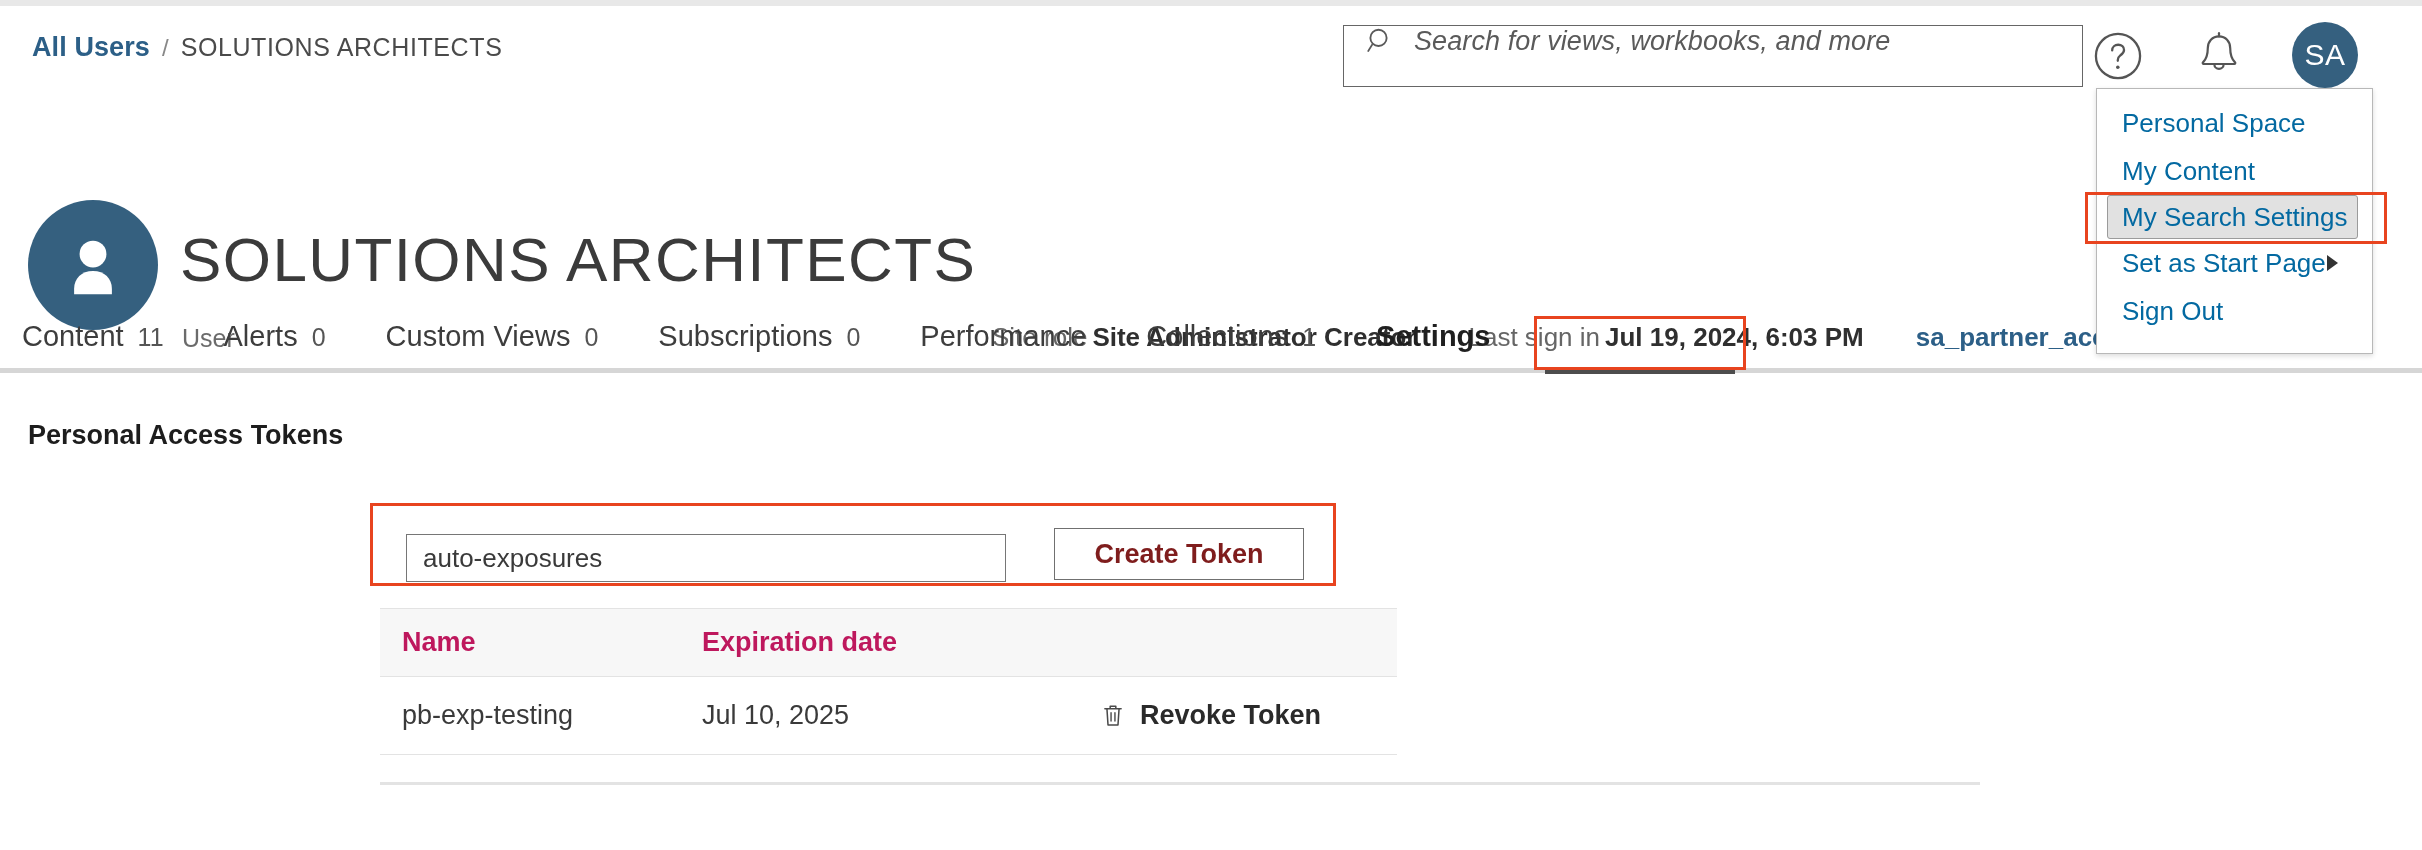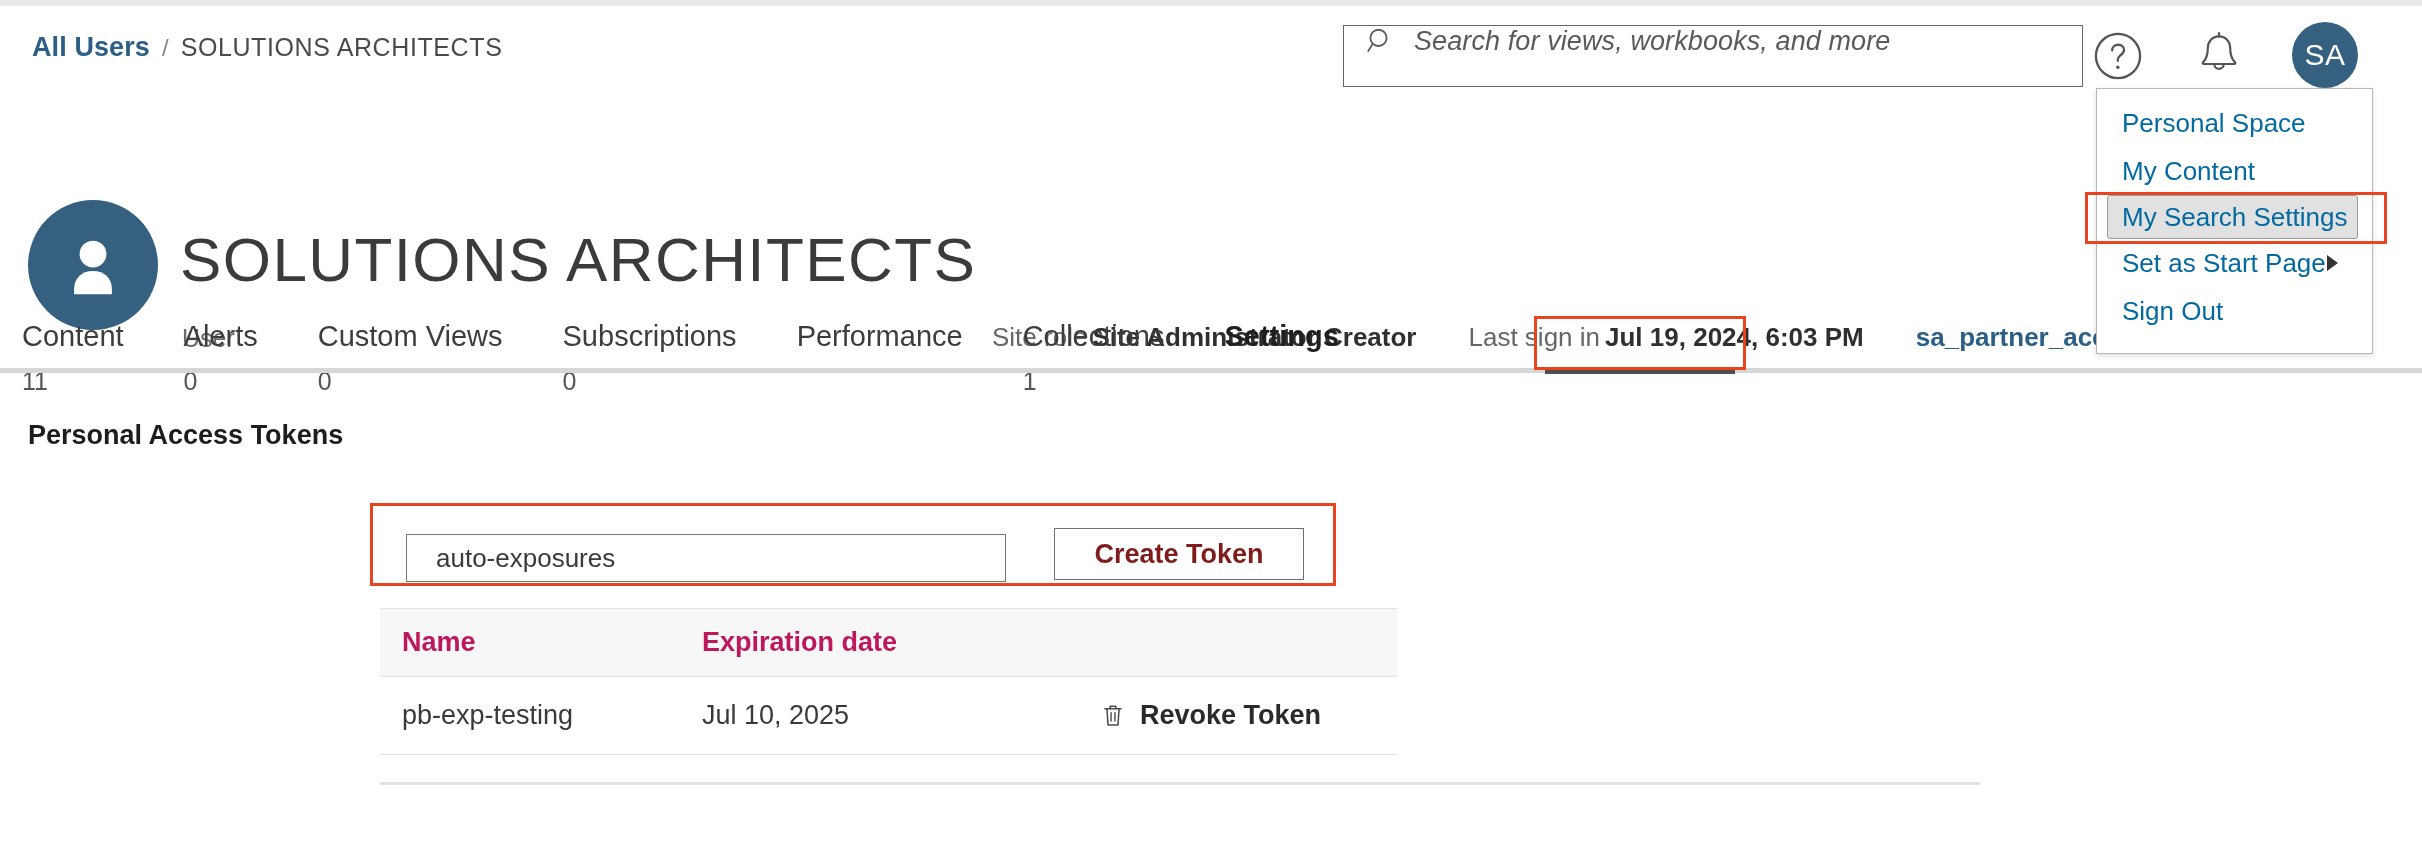--- a/index.html
+++ b/index.html
@@ -122,21 +122,20 @@
 
   
   .tabsbar {
     position:absolute; left:0; top:312px; width:2422px; height:62px;
   }
   .tabs { display:flex; align-items:flex-end; height:62px; padding-left:0; }
   .tab {
     display:flex; align-items:baseline; gap:14px;
     padding:0 30px; height:54px; font-size:29px; color:#3d3d3d;
     white-space:nowrap;
-    flex-direction:column;
   }
   .tab:first-child { padding-left:22px; }
   .tab .count { font-size:25px; color:#555; }
   .tab.active { font-weight:bold; color:#1f1f1f; }
   .tabs-underline {
     position:absolute; left:0; top:368px; width:2422px; height:5px;
     background:#d6d6d6;
   }
   .tabs-underline-active {
     position:absolute; top:368px; height:6px; background:#4d4d4d;
@@ -155,21 +154,21 @@
   .desc .learn {
     color:#2c5f87; font-weight:bold; text-decoration:none; margin-left:10px;
   }
 
   .token-create {
     position:absolute; left:406px; top:526px;
     display:flex; align-items:center; gap:48px;
   }
   .token-input {
     width:600px; height:48px; border:1px solid #767676;
-    font-size:26px; color:#3a3a3a; padding:0 29px;
+    font-size:26px; color:#3a3a3a; padding:0 16px;
     font-family:"Liberation Sans", sans-serif; background:#fff;margin-top:8px;
   }
   .token-input::placeholder { color:#8b8b8b; }
   .create-btn {
     width:250px; height:52px; border:1px solid #707070; background:#fff;
     font-size:27px; font-weight:bold; color:#7f1d1d;
     font-family:"Liberation Sans", sans-serif; cursor:pointer;
   }
 
   

